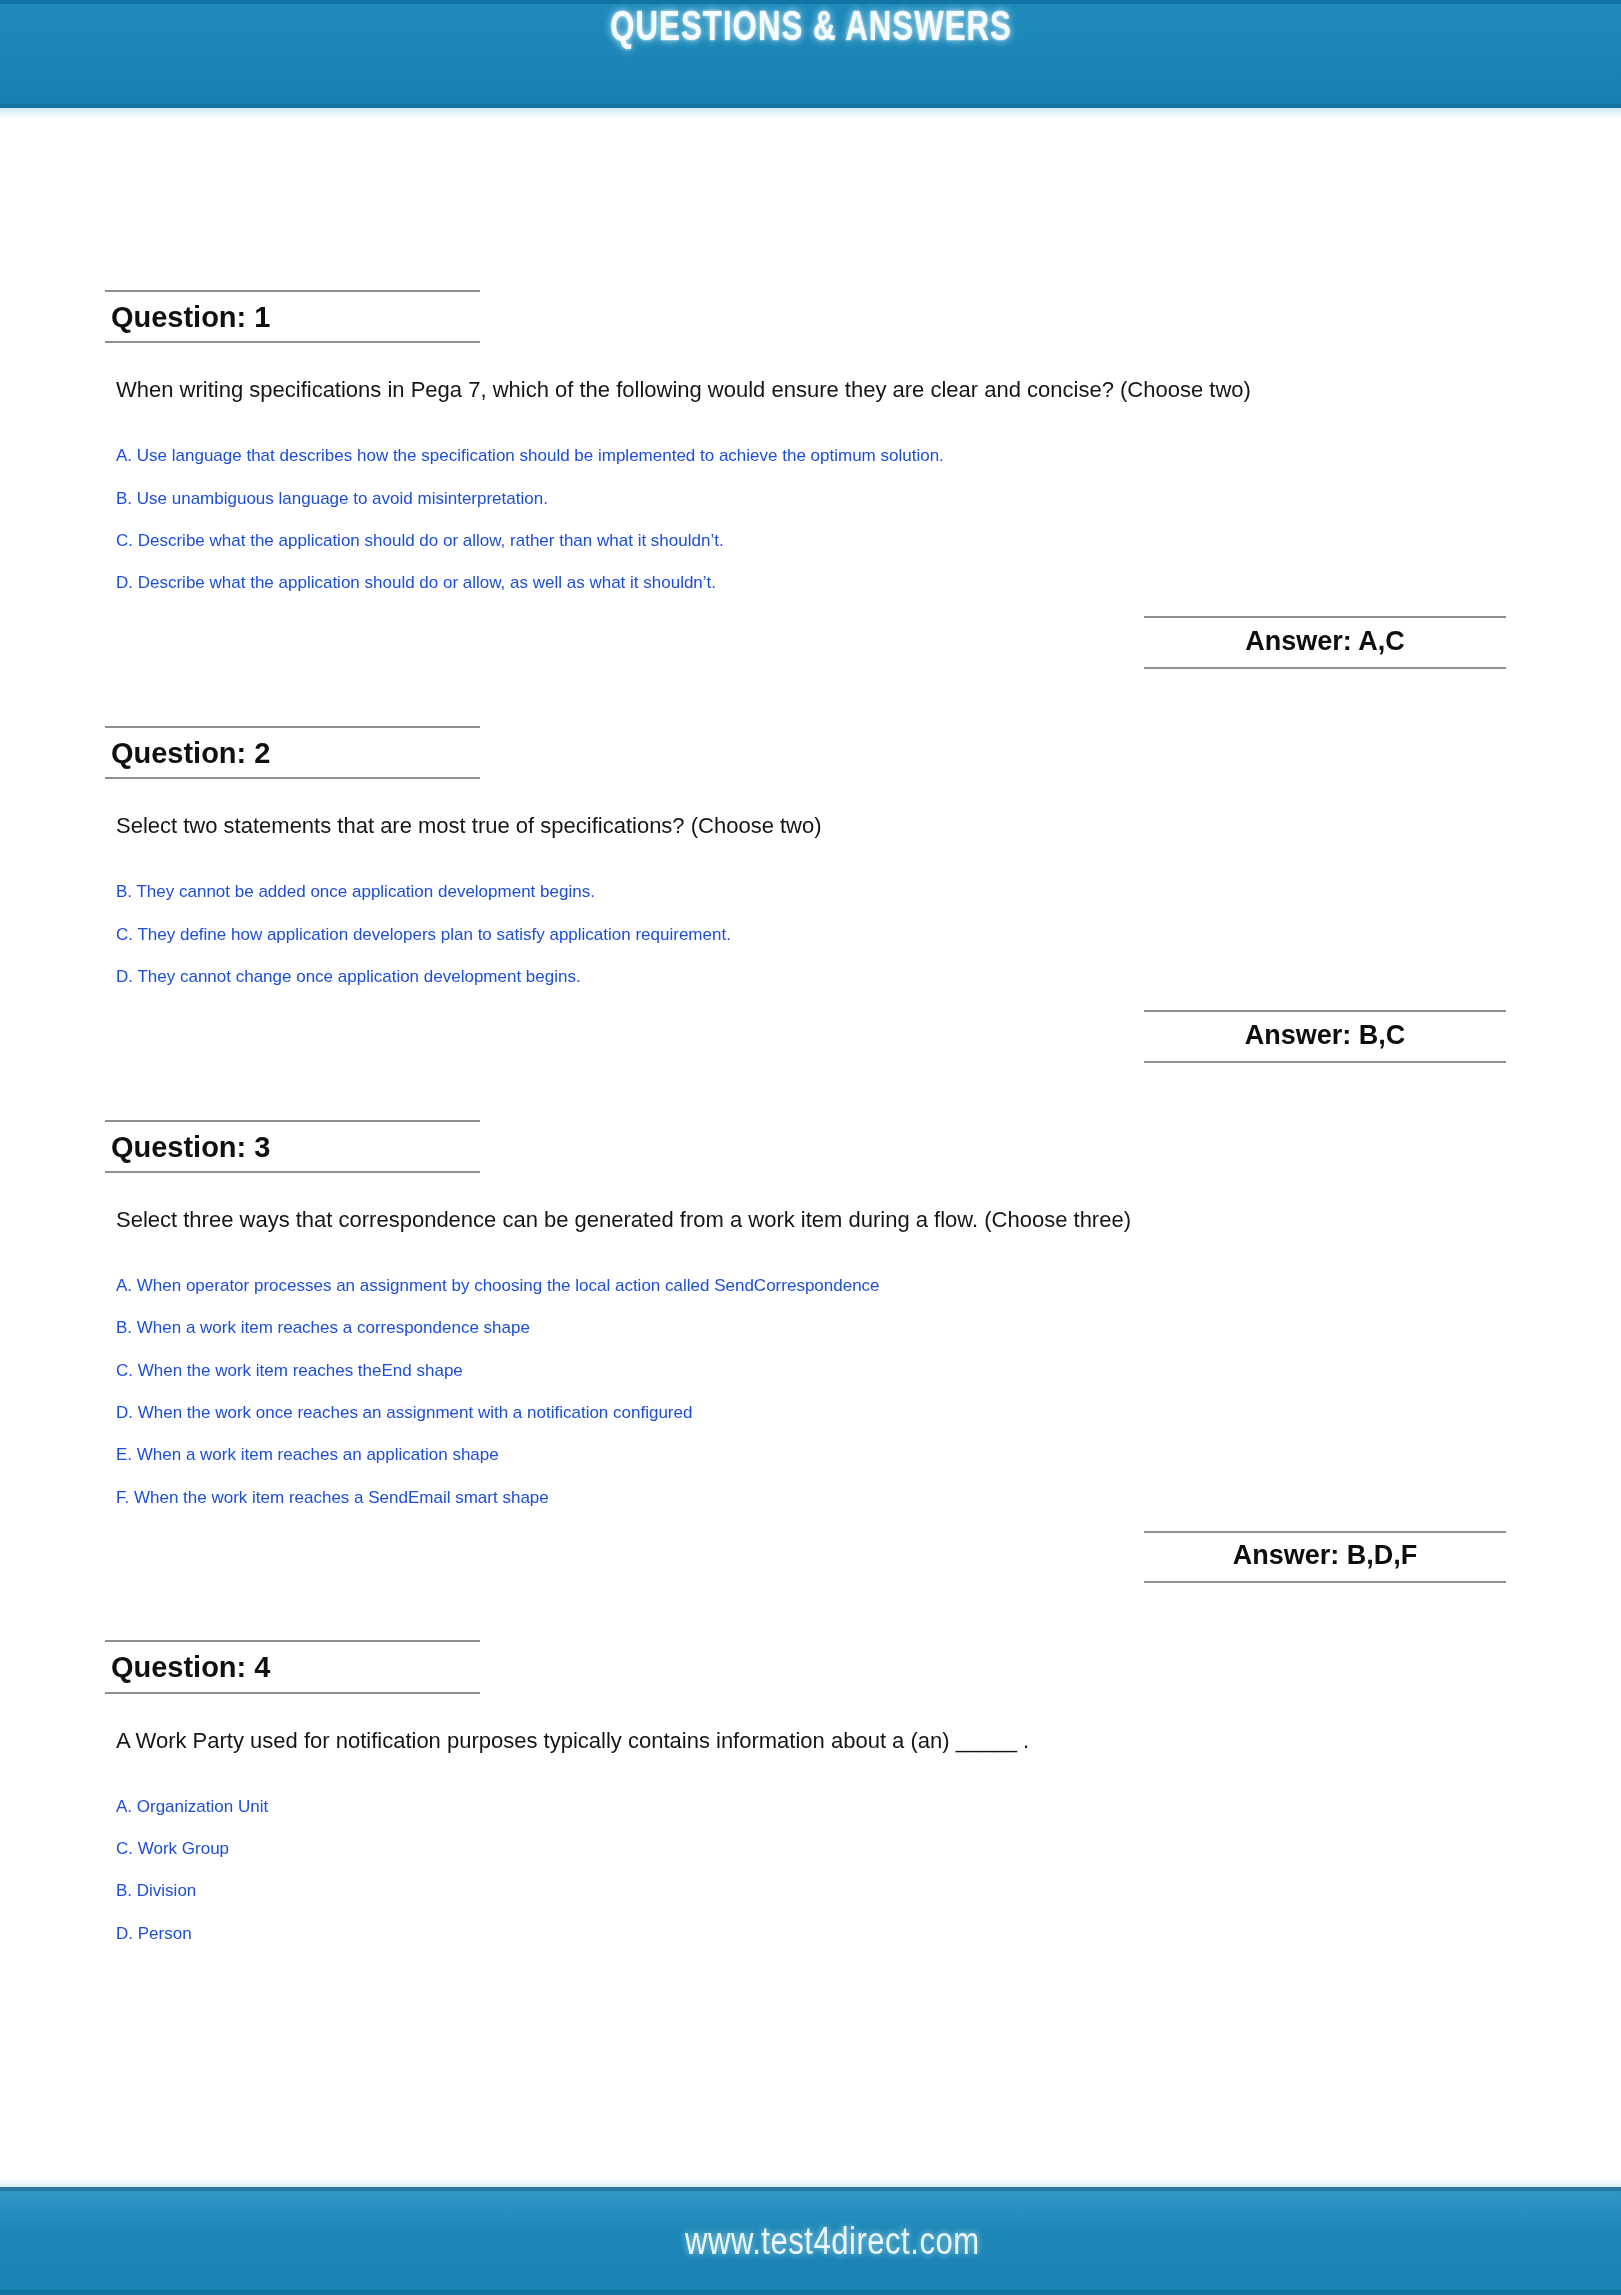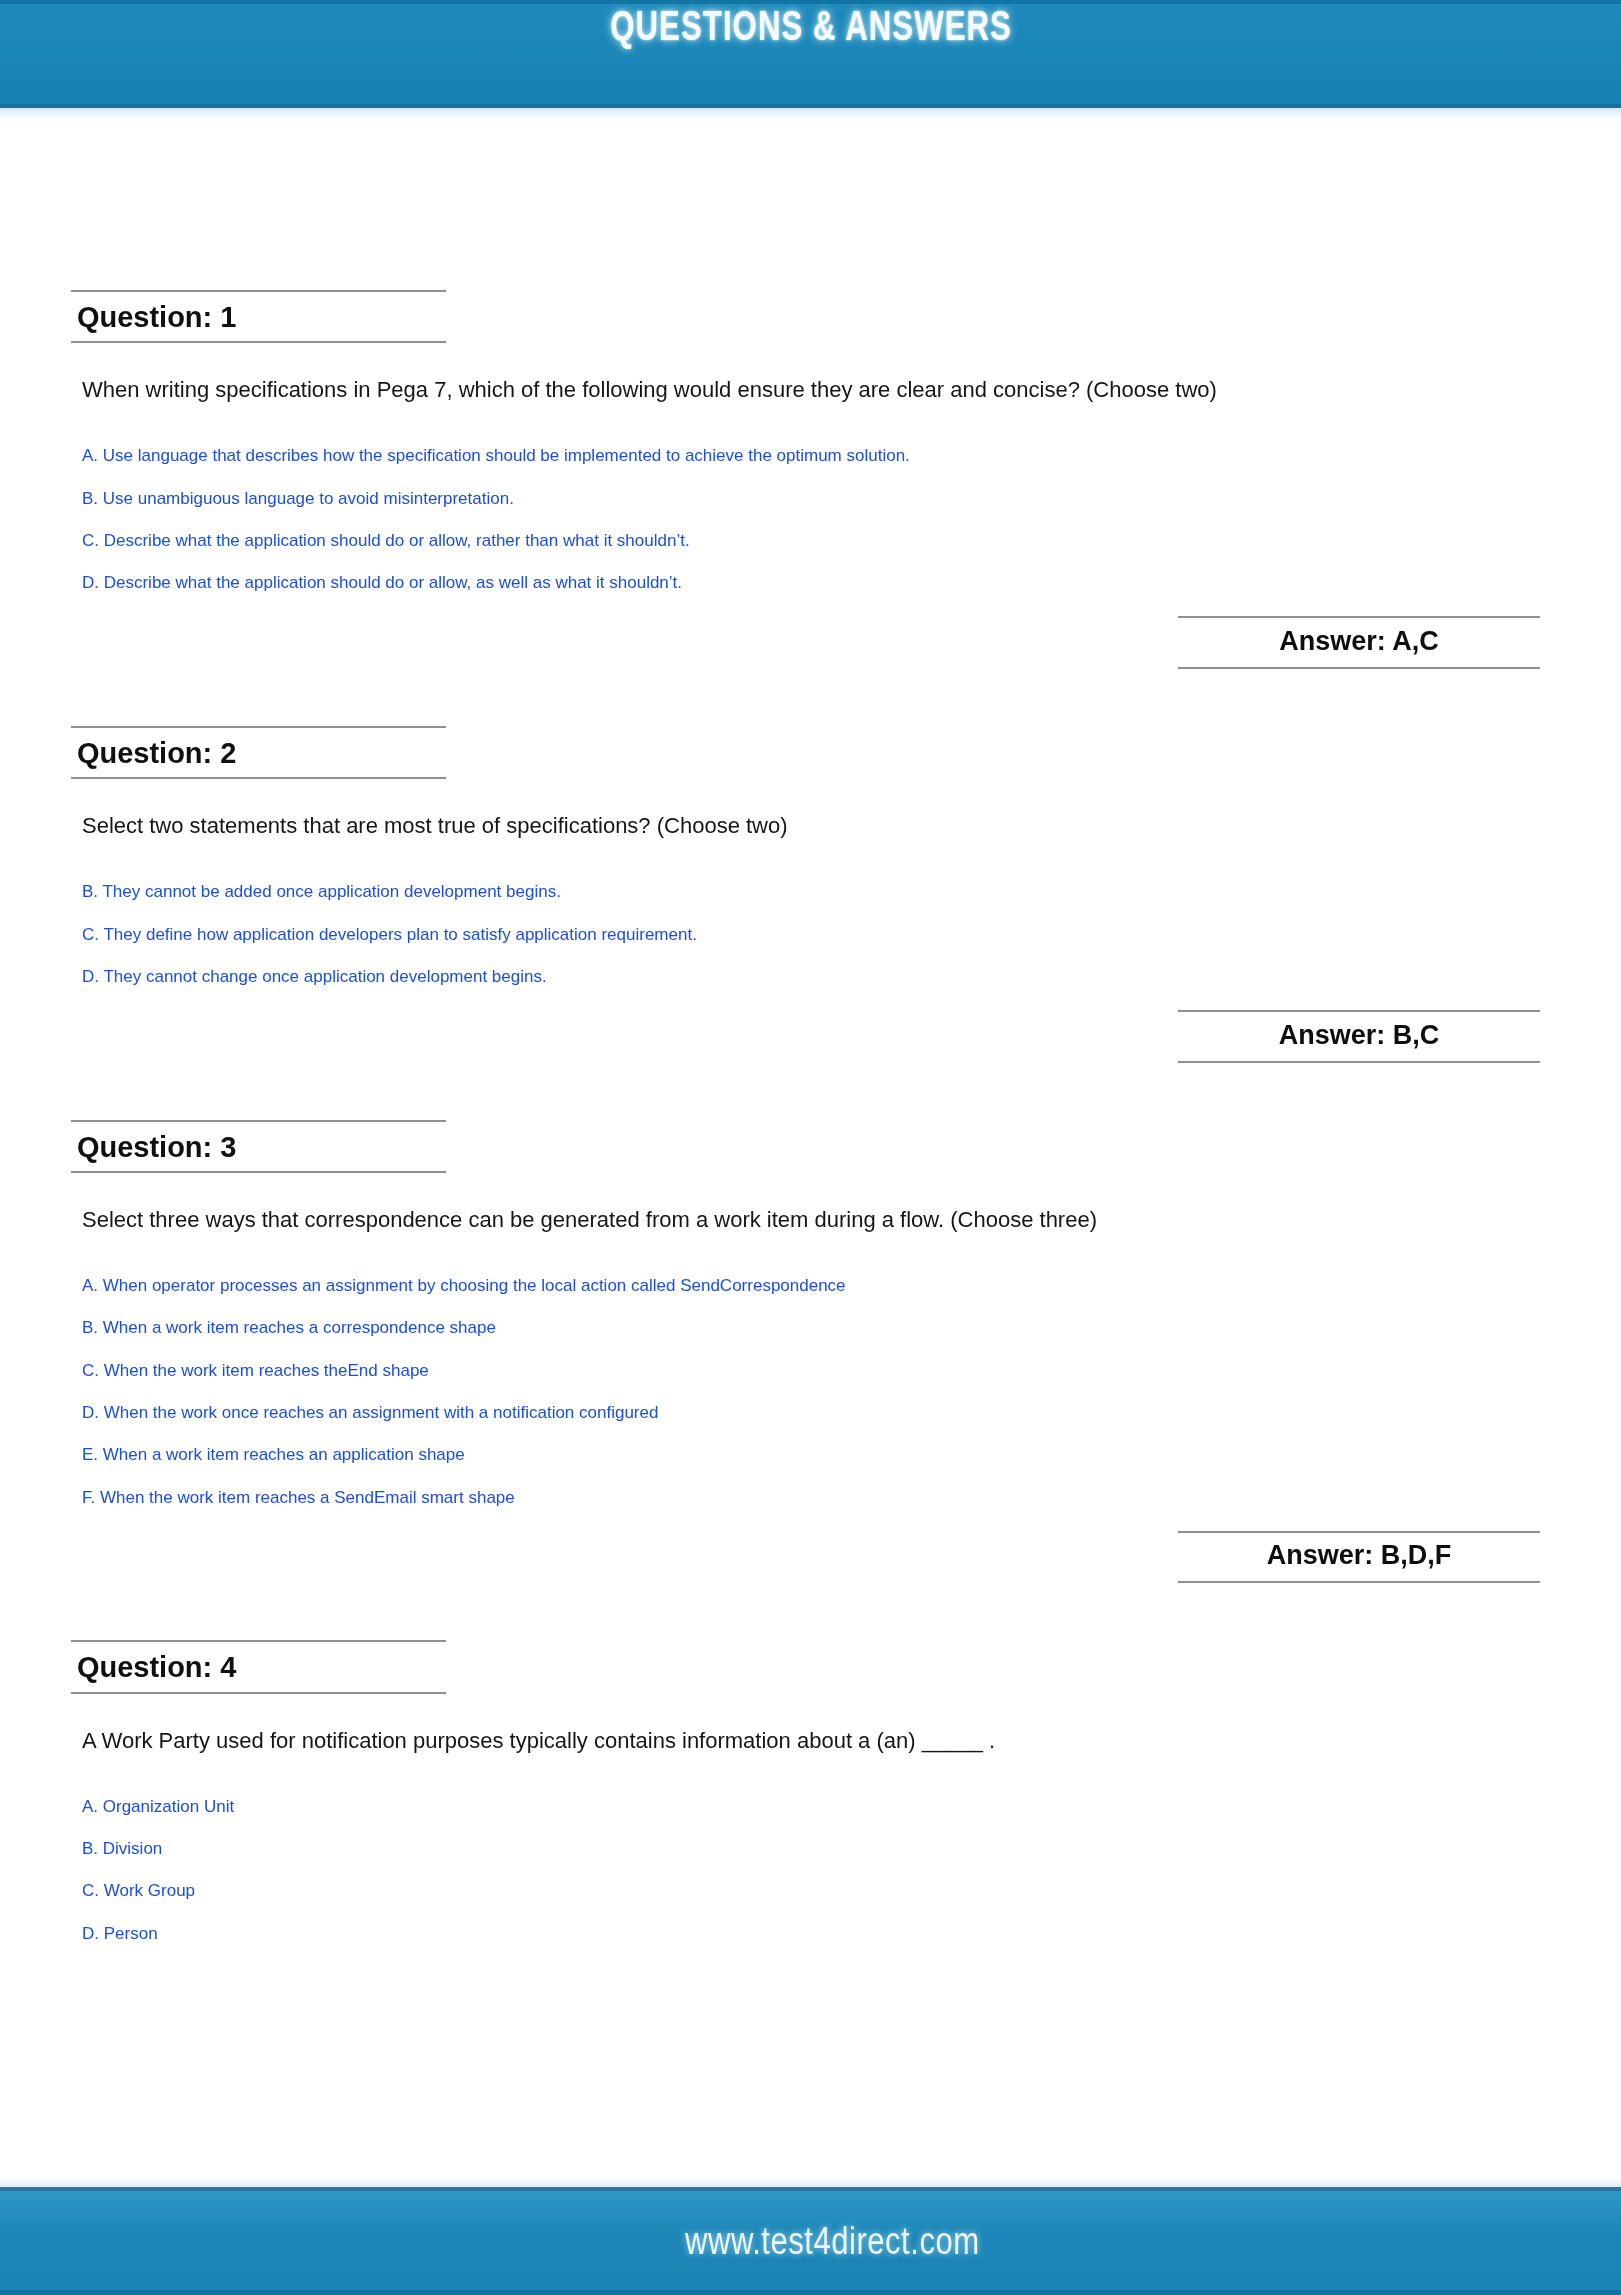--- a/index.html
+++ b/index.html
@@ -37,21 +37,21 @@
     transform: scale(0.80, 1.10);
     text-shadow: 0 0 9px rgba(225, 248, 255, 0.9), 0 0 2.5px rgba(255,255,255,0.8);
     white-space: nowrap;
   }
   .top-sep { height: 3.8px; background: #15719d; }
   .top-fade { height: 11.4px; background: linear-gradient(180deg, #cfeaf4 0%, #ffffff 100%); }
 
   
   .content {
     flex: 1;
-    padding: 0 82px;
+    padding: 0 116px;
     overflow: hidden;
   }
   .question { margin-top: 57px; }
   .question.first { margin-top: 171px; }
 
   .q-heading {
     width: 375px;
     margin-left: -11.4px;
     border-top: 2.5px solid #8f8f8f;
     border-bottom: 2.5px solid #8f8f8f;
@@ -182,22 +182,22 @@
       </div>
     </section>
 
     <section class="question">
       <div class="q-heading">
         <h2>Question: 4</h2>
       </div>
       <p class="q-text">A Work Party used for notification purposes typically contains information about a (an) _____ .</p>
       <div class="options">
         <div class="option">A. Organization Unit</div>
+        <div class="option">C. Work Group</div>
         <div class="option">B. Division</div>
-        <div class="option">C. Work Group</div>
         <div class="option">D. Person</div>
       </div>
     </section>
 
   </main>
 
   <div class="footer-fade"></div>
   <div class="footer-sep"></div>
   <footer class="banner-bottom">
     <div class="footer-url">www.test4direct.com</div>

